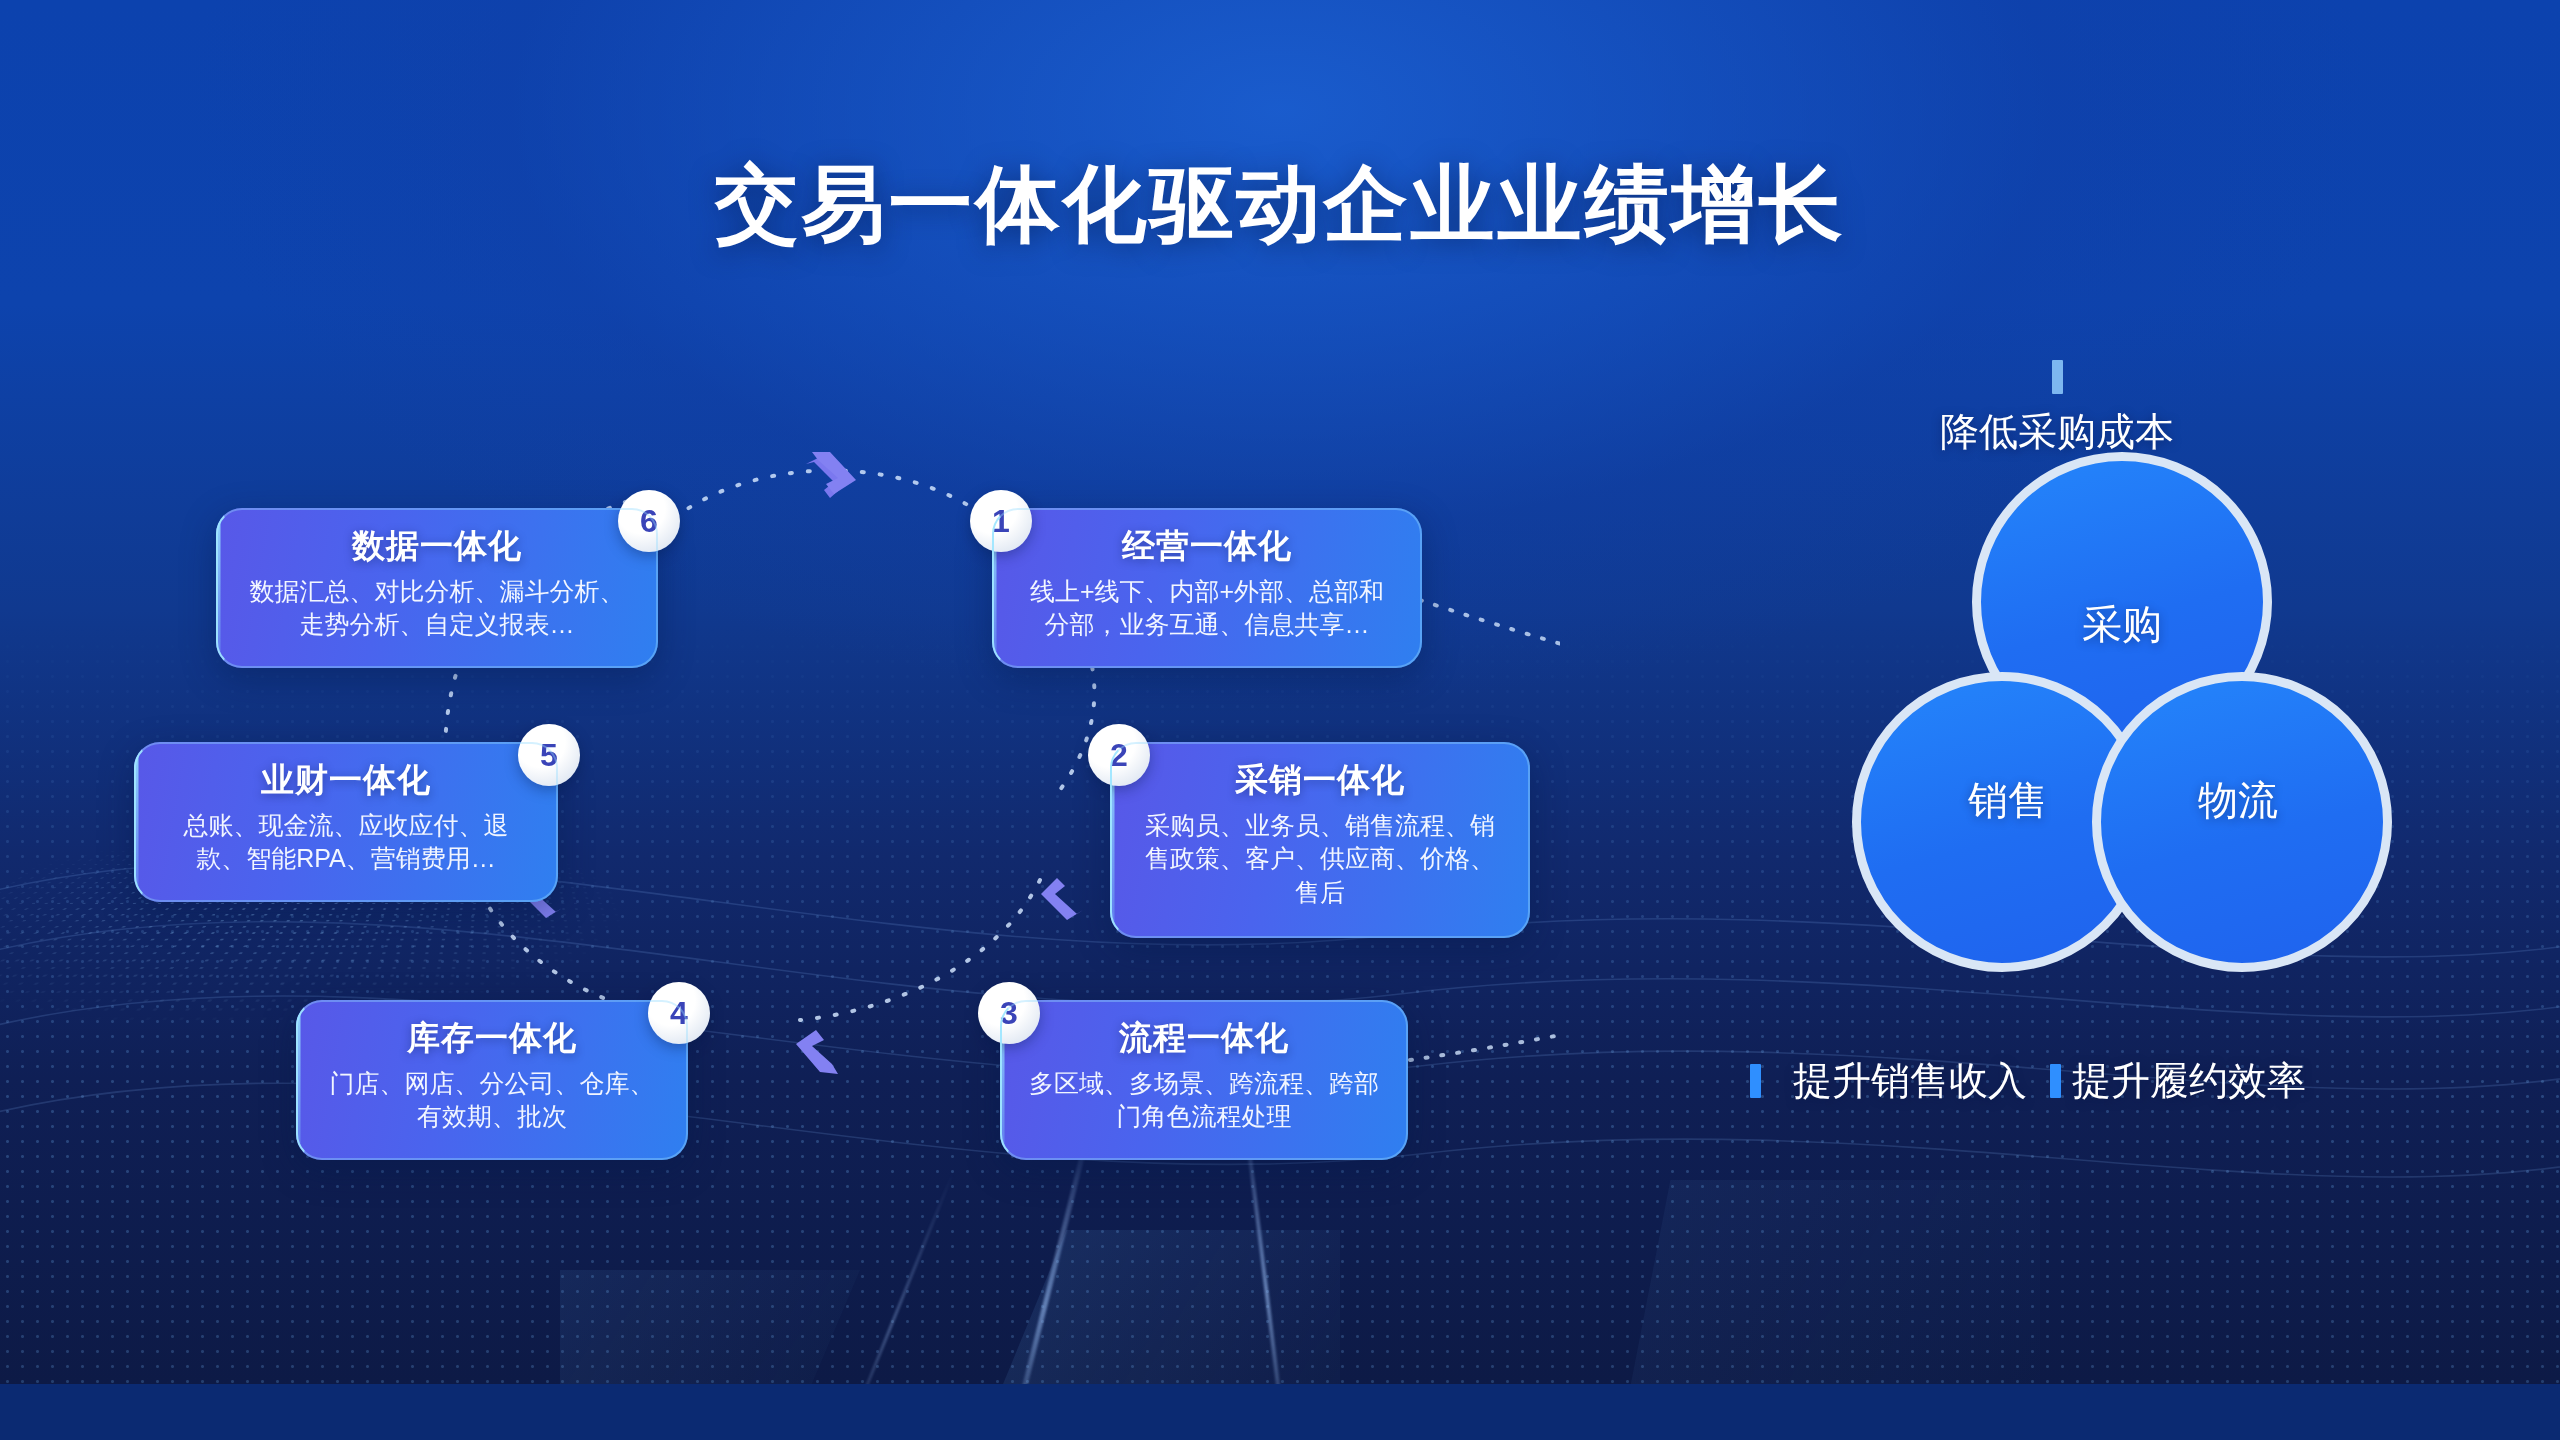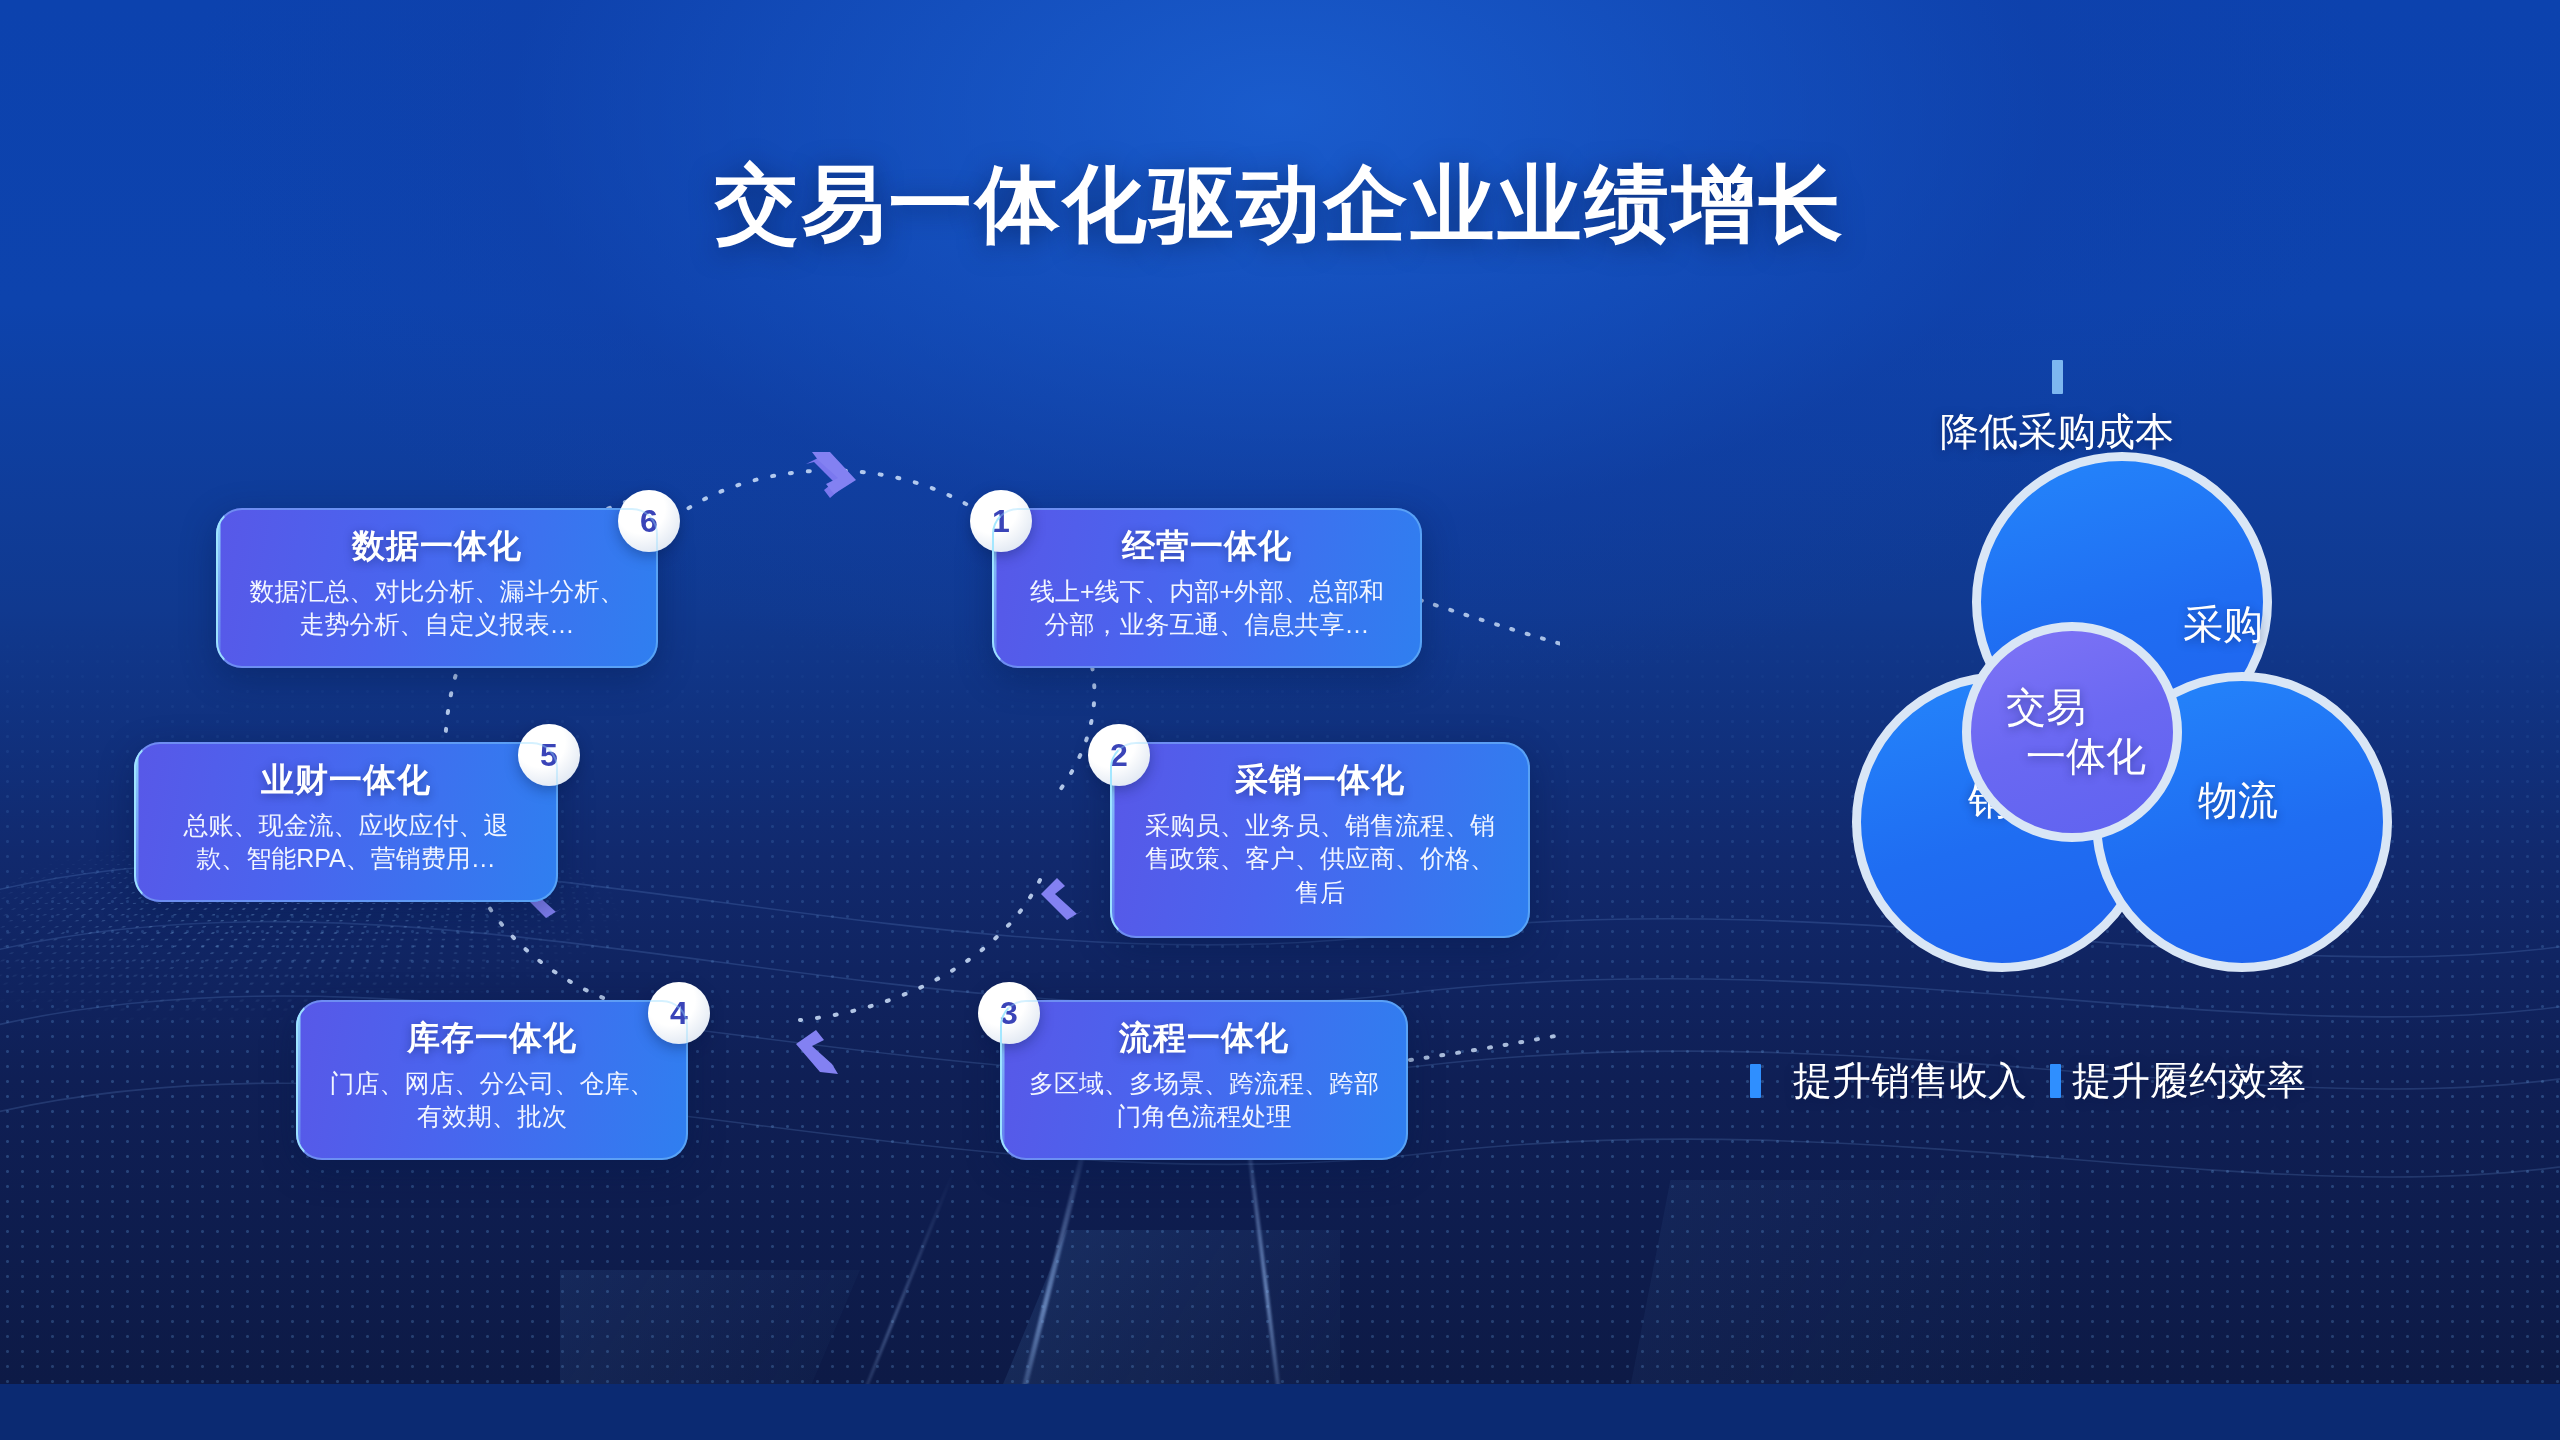--- a/index.html
+++ b/index.html
@@ -234,36 +234,32 @@
 
   </div>
 
   <div class="venn" style="left:1760px;top:360px;width:760px;height:800px;">
 
     <div class="venn-label" style="left:180px;top:0px;flex-direction:column;">
       <span class="tick pale"></span>
       <span>降低采购成本</span>
     </div>
 
-    <div class="lobe top" style="left:212px;top:92px;width:300px;height:300px;justify-content:flex-end;">
+    <div class="lobe top" style="left:212px;top:92px;width:300px;height:300px;">
       <span class="lbl">采购</span>
     </div>
 
     <div class="lobe left" style="left:92px;top:312px;width:300px;height:300px;">
       <span class="lbl">销售</span>
     </div>
 
     <div class="lobe right" style="left:332px;top:312px;width:300px;height:300px;">
       <span class="lbl">物流</span>
     </div>
 
-    <div class="lobe hub" style="left:202px;top:262px;width:220px;height:220px;">
-      <span class="hub-l1">交易</span>
-      <span class="hub-l2">一体化</span>
-    </div>
 
     <div class="venn-label" style="left:-10px;top:694px;gap:32px;">
       <span class="tick"></span>
       <span>提升销售收入</span>
     </div>
 
     <div class="venn-label" style="left:290px;top:694px;justify-content:space-between;">
       <span class="tick"></span>
       <span>提升履约效率</span>
     </div>

